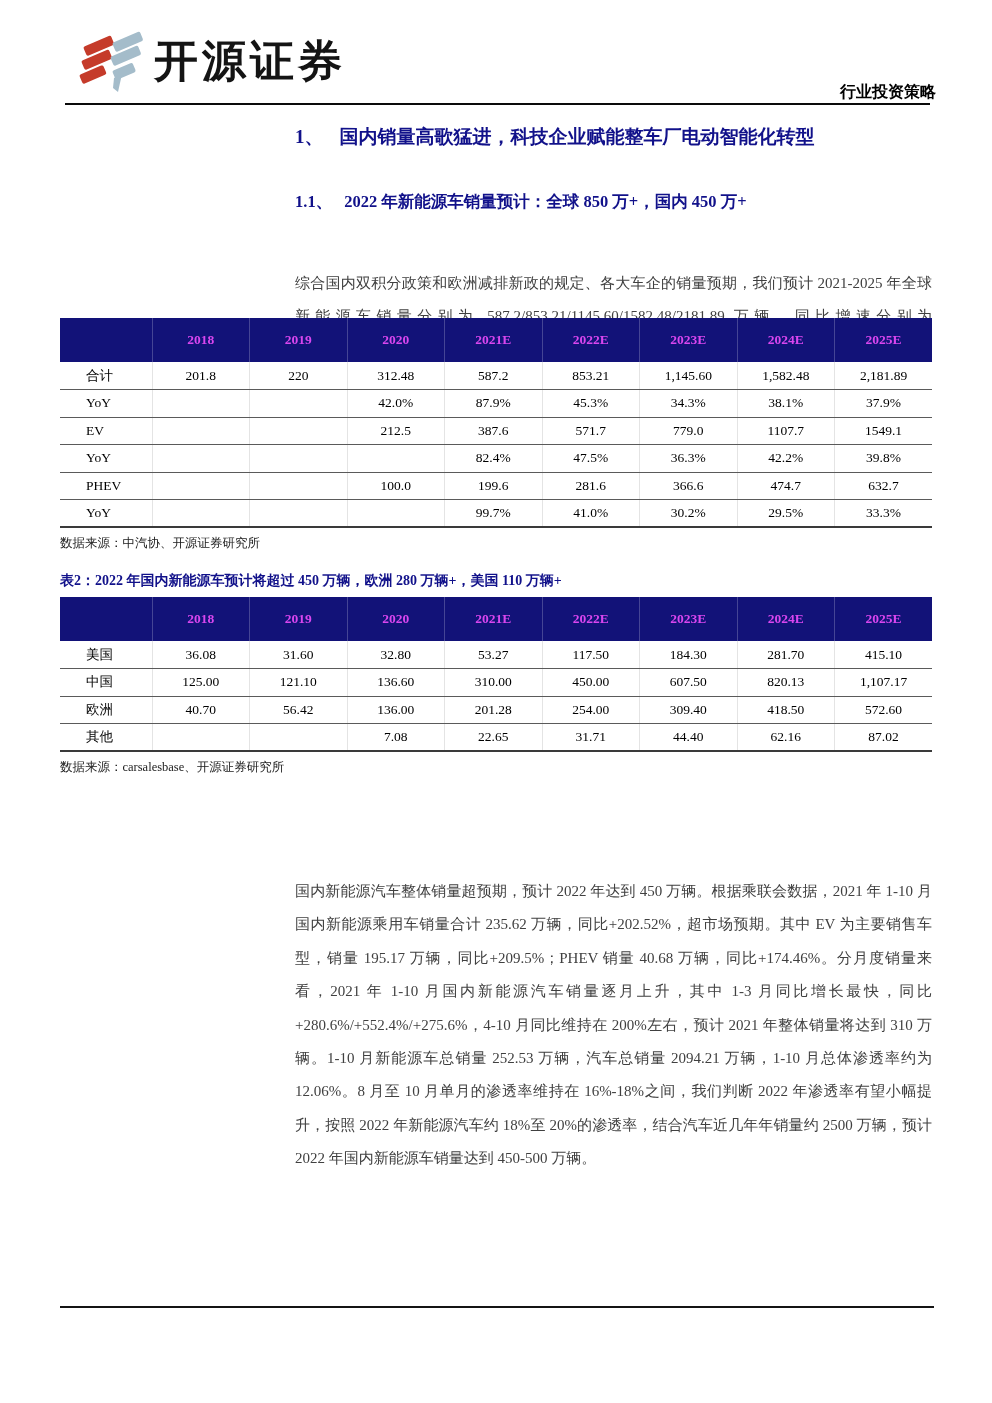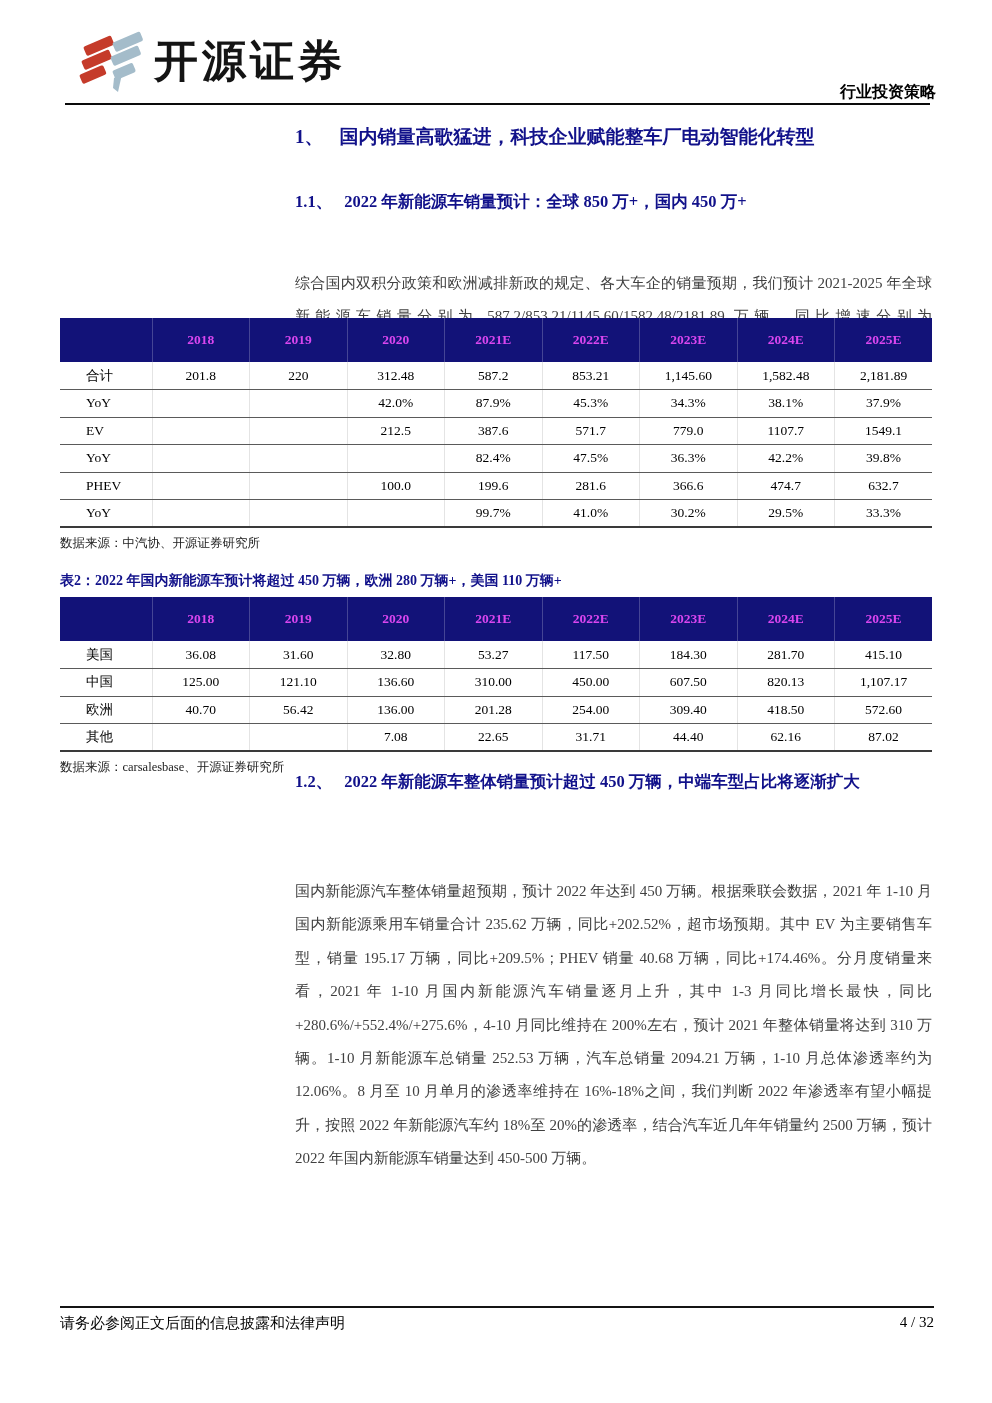--- a/index.html
+++ b/index.html
@@ -308,27 +308,20 @@
             <td>31.71</td>
             <td>44.40</td>
             <td>62.16</td>
             <td>87.02</td>
           </tr>
         </tbody>
       </table>
     <div class="table-source">数据来源：carsalesbase、开源证券研究所</div>
   </div>
 
-  <div class="h2-row h2-12">
-    <span class="h-num">1.2、</span><span>2022 年新能源车整体销量预计超过 450 万辆，中端车型占比将逐渐扩大</span>
-  </div>
 
   <p class="para para-2">
     <span class="lead-bold">国内新能源汽车整体销量超预期，预计 2022 年达到 450 万辆</span><span>。根据乘联会数据，2021 年 1-10 月国内新能源乘用车销量合计 235.62 万辆，同比+202.52%，超市场预期。其中 EV 为主要销售车型，销量 195.17 万辆，同比+209.5%；PHEV 销量 40.68 万辆，同比+174.46%。分月度销量来看，2021 年 1-10 月国内新能源汽车销量逐月上升，其中 1-3 月同比增长最快，同比+280.6%/+552.4%/+275.6%，4-10 月同比维持在 200%左右，预计 2021 年整体销量将达到 310 万辆。1-10 月新能源车总销量 252.53 万辆，汽车总销量 2094.21 万辆，1-10 月总体渗透率约为 12.06%。8 月至 10 月单月的渗透率维持在 16%-18%之间，我们判断 2022 年渗透率有望小幅提升，按照 2022 年新能源汽车约 18%至 20%的渗透率，结合汽车近几年年销量约 2500 万辆，预计 2022 年国内新能源车销量达到 450-500 万辆。</span>
   </p>
 
   <div class="footer-rule"></div>
-  <div class="footer-row">
-    <span>请务必参阅正文后面的信息披露和法律声明</span>
-    <span>4 / 32</span>
-  </div>
 
 </div>
 
 </body></html>

